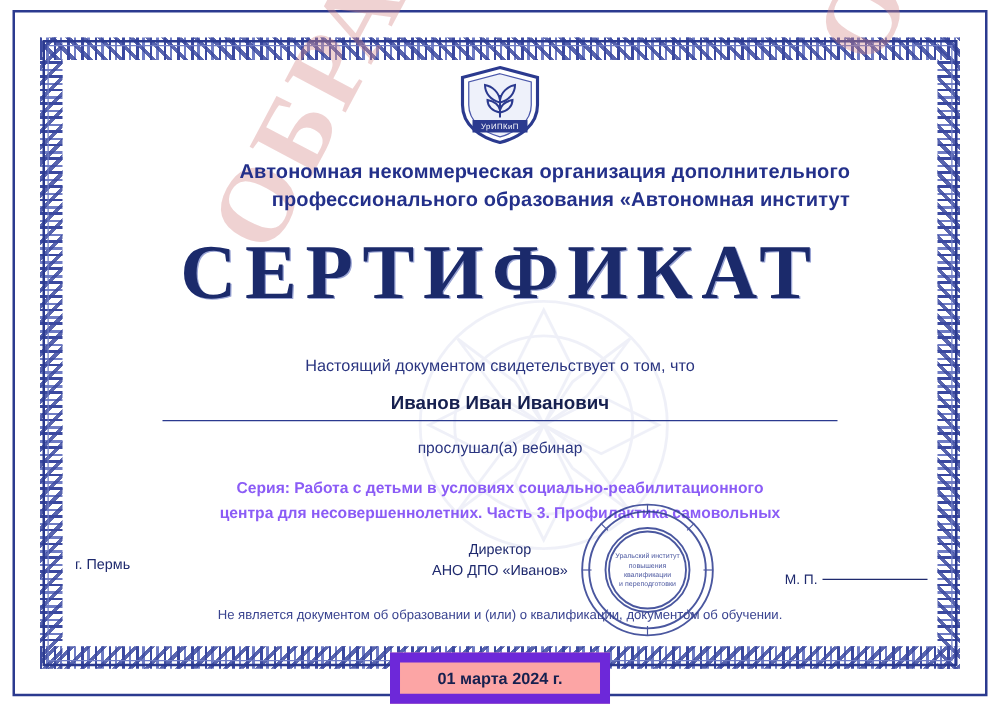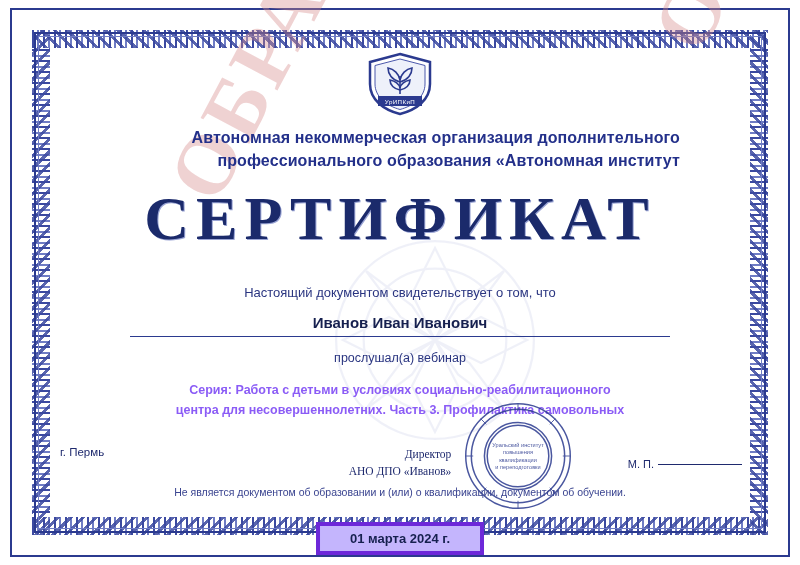--- a/index.html
+++ b/index.html
@@ -192,26 +192,25 @@
   .city {
     position: absolute;
     left: 12px; top: 28px;
     font-size: 11.5px;
     color: #1f2a6e;
   }
   .director {
     position: absolute;
     left: 50%;
     transform: translateX(-50%);
-    top: 28px;
+    top: 14px;
     font-size: 11.5px;
     line-height: 1.45;
     color: #1f2a6e;
-    text-align: right;
-    font-family: Liberation Serif, serif;
+    text-align: center;
   }
   .mp {
     position: absolute;
     right: 10px; top: 40px;
     font-size: 11px;
     color: #1f2a6e;
     white-space: nowrap;
   }
   .mp-rule {
     display: inline-block;
@@ -235,22 +234,22 @@
     text-align: center;
     font-size: 10.5px;
     color: #3a4490;
   }
 
   .date-box {
     position: absolute;
     left: 50%;
     transform: translateX(-50%);
     top: 522px;
-    border: 4px solid #6d28d9;
-    background: #c4b5fd;
+    border: 8px solid #6d28d9;
+    background: #fca5a5;
     padding: 5px 30px;
     font-size: 13px;
     font-weight: bold;
     color: #16204f;
   }
 </style>
 </head>
 <body>
 
 <div class="page">

